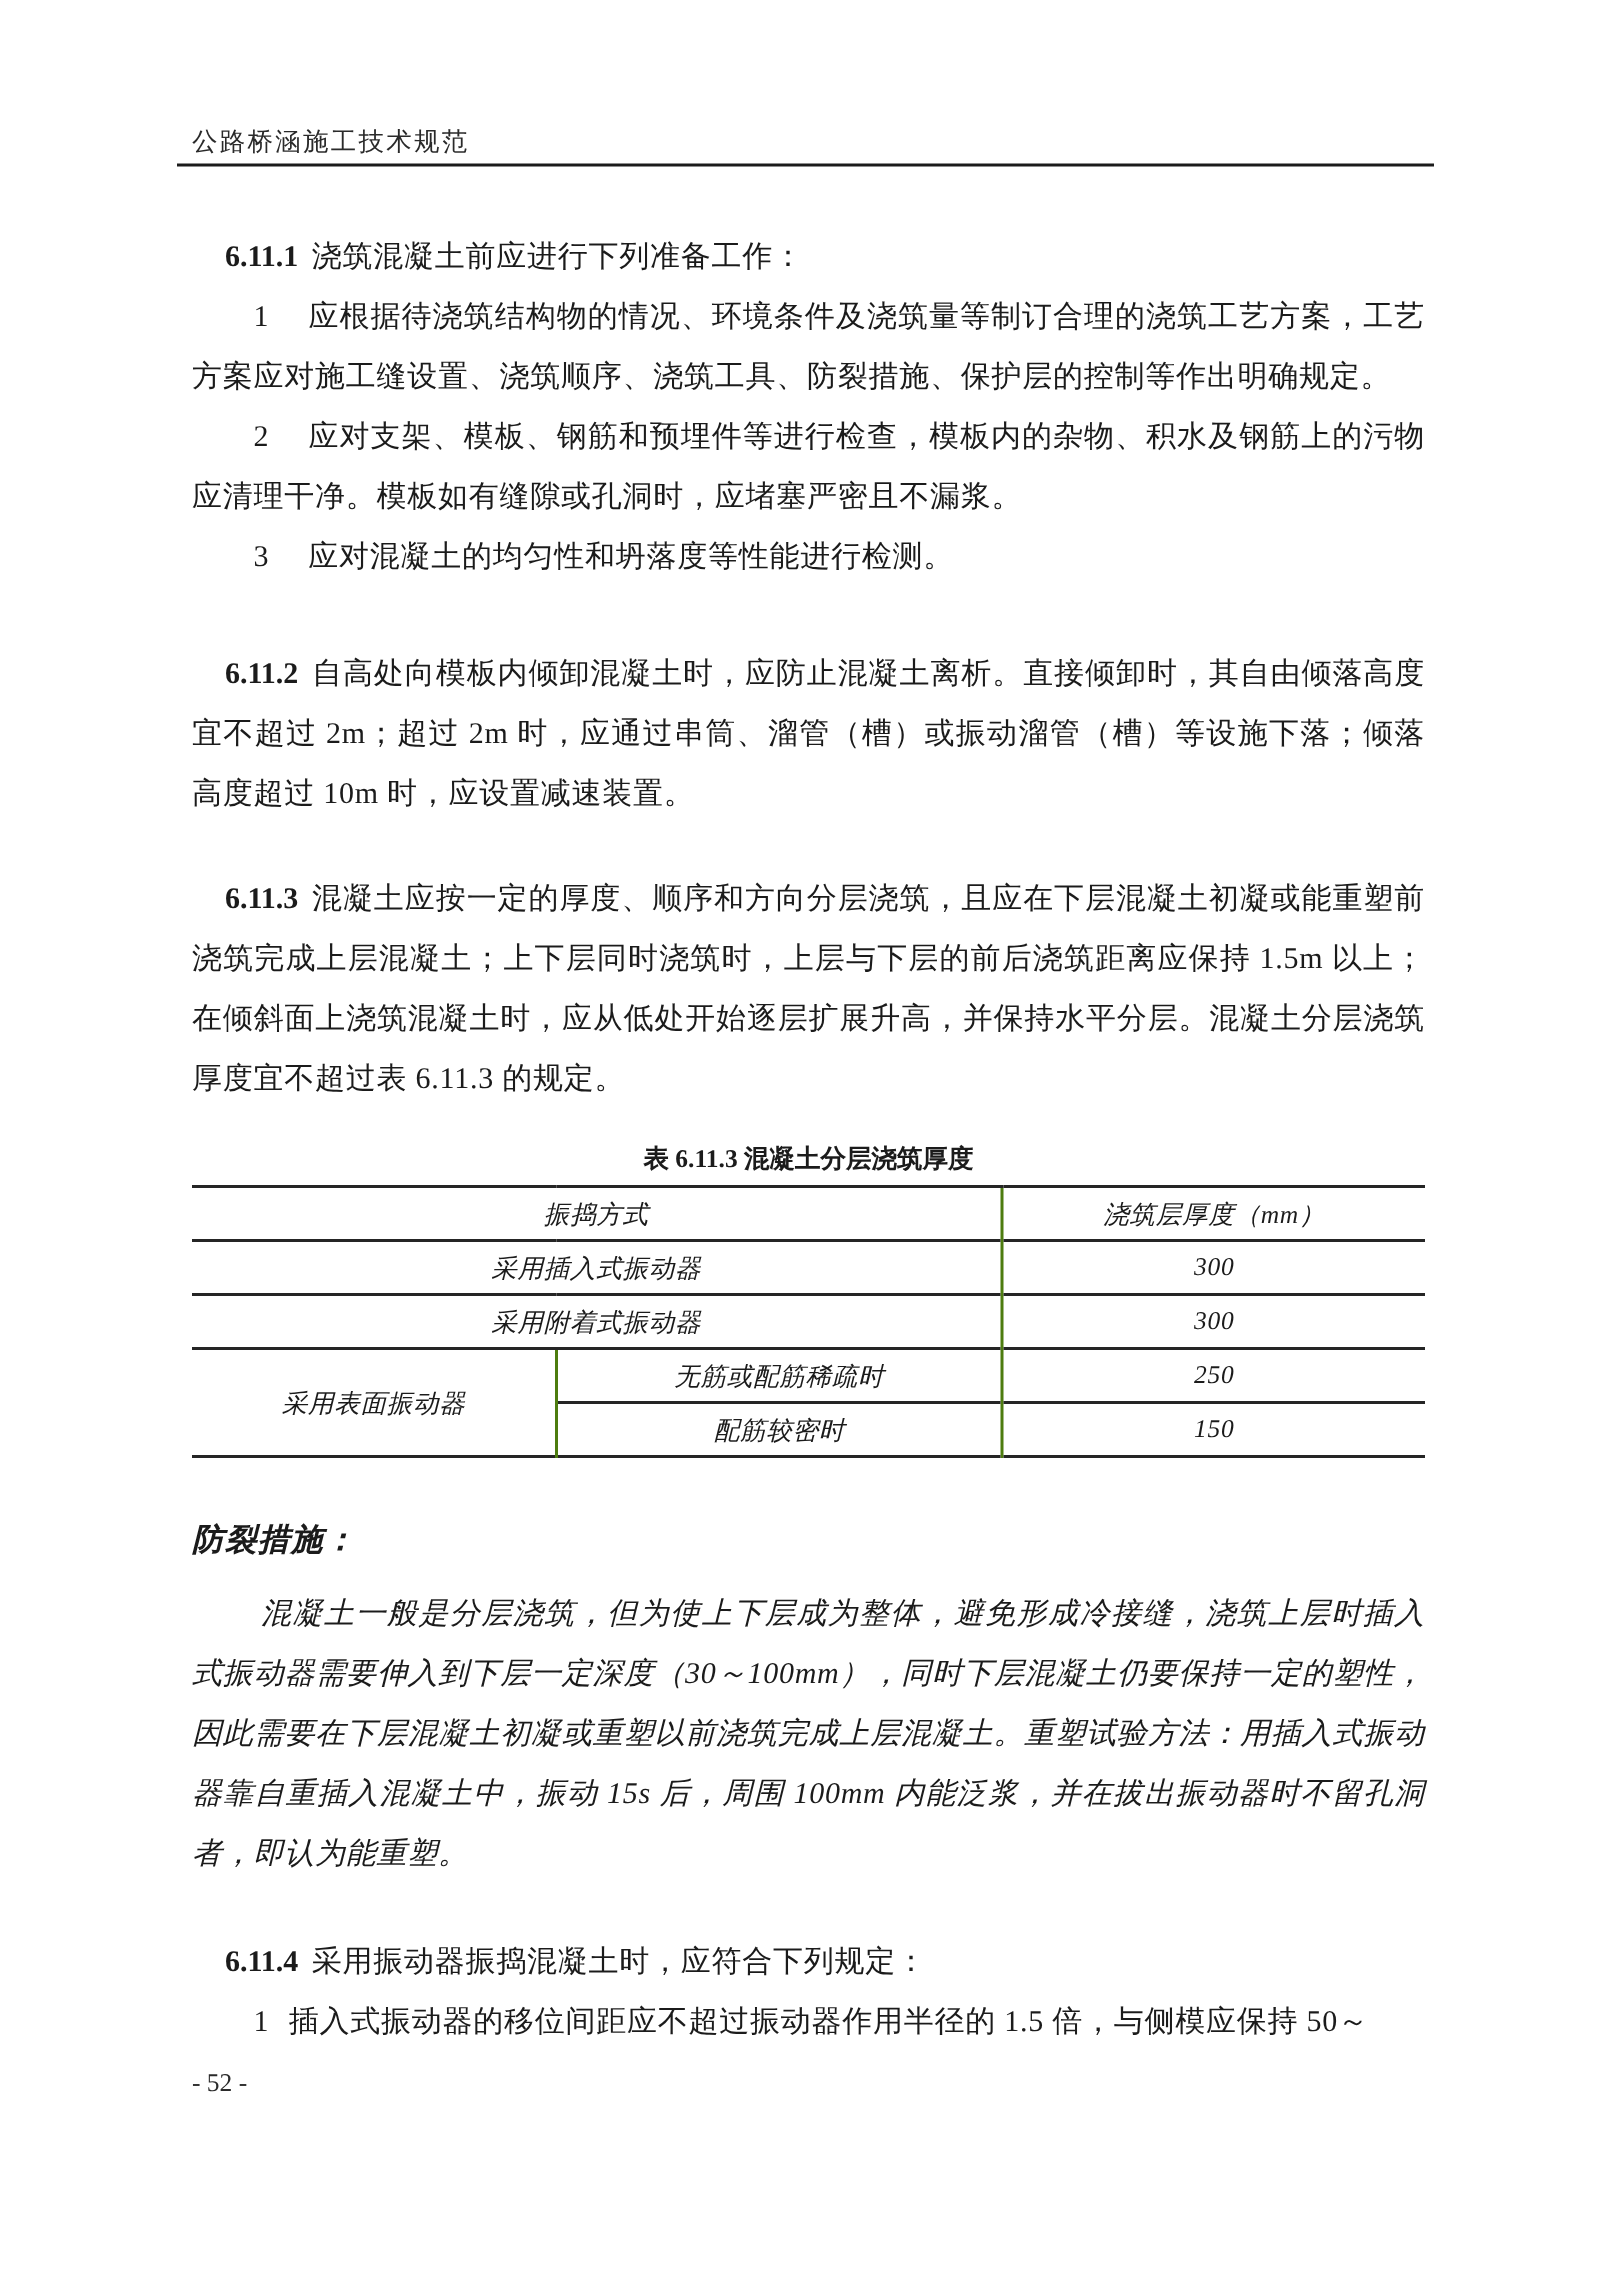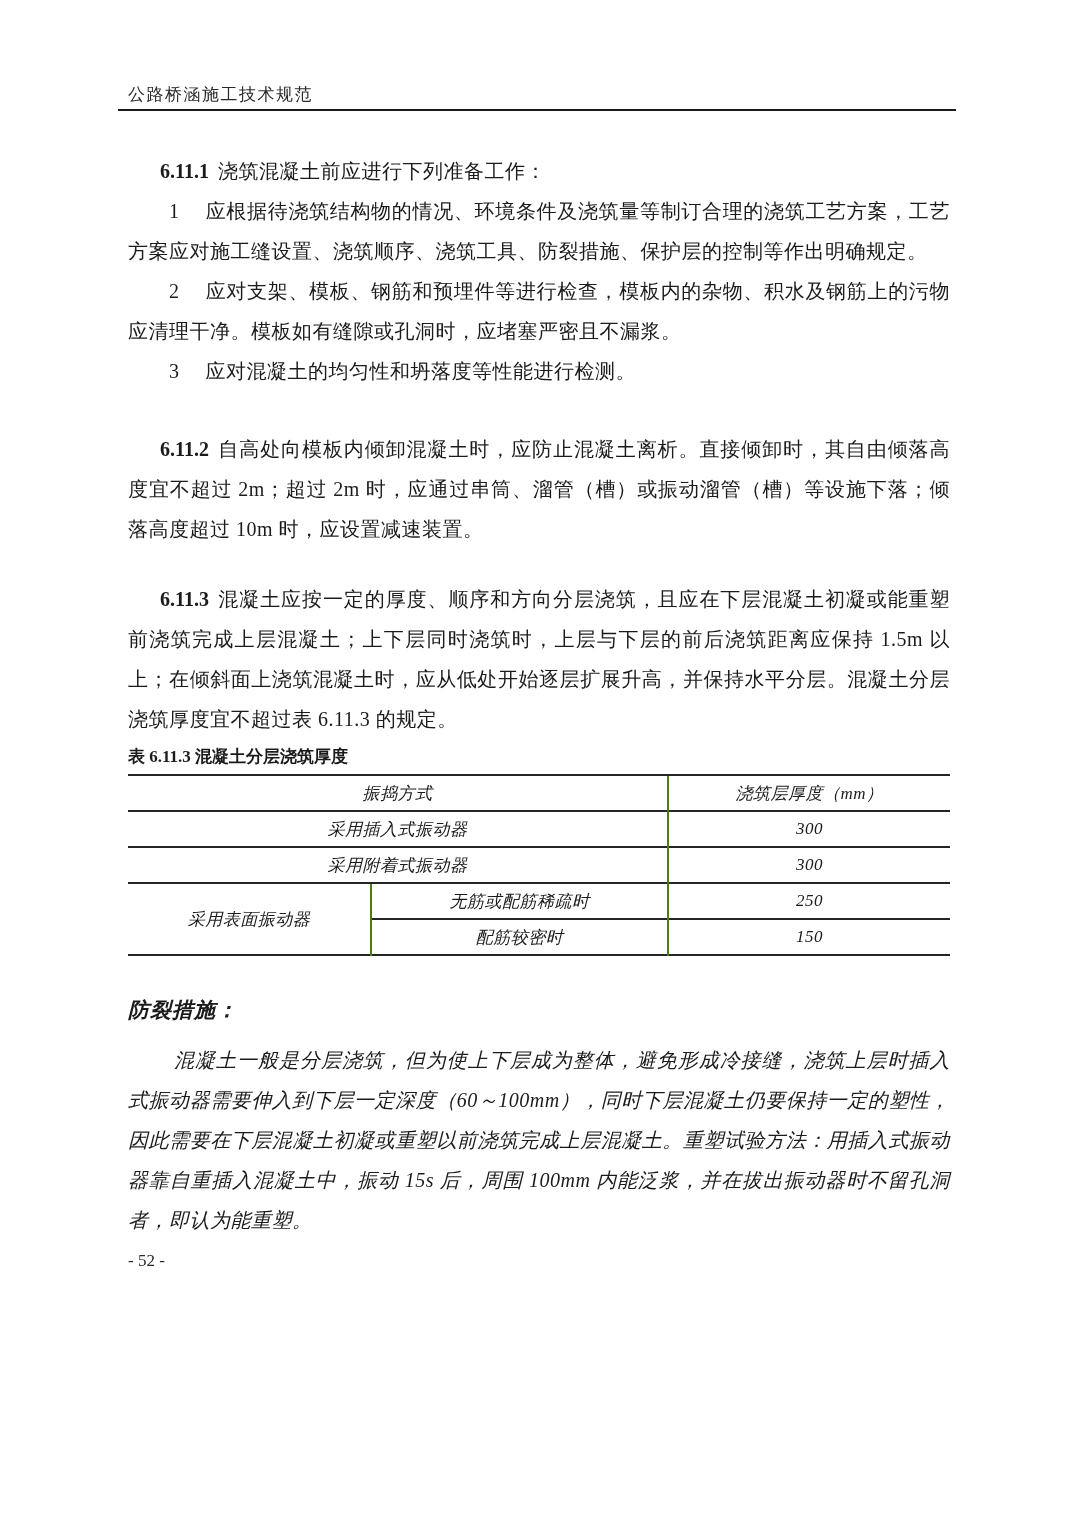--- a/index.html
+++ b/index.html
@@ -55,35 +55,34 @@
     text-align: justify;
     margin: 0;
     letter-spacing: 0.5px;
   }
   .indent-head { text-indent: 22px; }
   .indent-item { text-indent: 41px; }
   .clause-num {
     font-weight: bold;
     margin-right: 9px;
     letter-spacing: 0;
-    margin-left: 10px;
   }
   .item-num { margin-right: 26px; }
   .item-num-tight { margin-right: 13px; }
   .block-1 { margin-top: 40px; }
   .block-2 { margin-top: 38px; }
   .block-3 { margin-top: 30px; }
   .block-4 { margin-top: 32px; }
   
   .table-caption {
-    margin-top: 7px;
+    margin-top: 23px;
     font-size: 17px;
     line-height: 22px;
     font-weight: bold;
-    text-align: left;
+    text-align: center;
   }
   table.spec {
     margin-top: 6px;
     width: 822px;
     border-collapse: collapse;
     table-layout: fixed;
     border-top: 2px solid #252525;
     border-bottom: 2px solid #252525;
     font-style: italic;
   }
@@ -170,19 +169,23 @@
           <td class="bl">250</td>
         </tr>
         <tr>
           <td class="bl">配筋较密时</td>
           <td class="bl">150</td>
         </tr>
       </tbody>
     </table>
 
     <div class="commentary-heading">防裂措施：</div>
-    <p class="para commentary-para">混凝土一般是分层浇筑，但为使上下层成为整体，避免形成冷接缝，浇筑上层时插入式振动器需要伸入到下层一定深度（60～100mm），同时下层混凝土仍要保持一定的塑性，因此需要在下层混凝土初凝或重塑以前浇筑完成上层混凝土。重塑试验方法：用插入式振动器靠自重插入混凝土中，振动 15s 后，周围 100mm 内能泛浆，并在拔出振动器时不留孔洞者，即认为能重塑。</p>
+    <p class="para commentary-para">混凝土一般是分层浇筑，但为使上下层成为整体，避免形成冷接缝，浇筑上层时插入式振动器需要伸入到下层一定深度（30～100mm），同时下层混凝土仍要保持一定的塑性，因此需要在下层混凝土初凝或重塑以前浇筑完成上层混凝土。重塑试验方法：用插入式振动器靠自重插入混凝土中，振动 15s 后，周围 100mm 内能泛浆，并在拔出振动器时不留孔洞者，即认为能重塑。</p>
 
+    <div class="block-4">
+      <p class="para indent-head"><span class="clause-num">6.11.4</span><span>采用振动器振捣混凝土时，应符合下列规定：</span></p>
+      <p class="para indent-item"><span class="item-num-tight">1</span><span>插入式振动器的移位间距应不超过振动器作用半径的 1.5 倍，与侧模应保持 50～</span></p>
+    </div>
 
     <div class="footer">- 52 -</div>
 
   </div>
 </div>
 
 </body></html>

